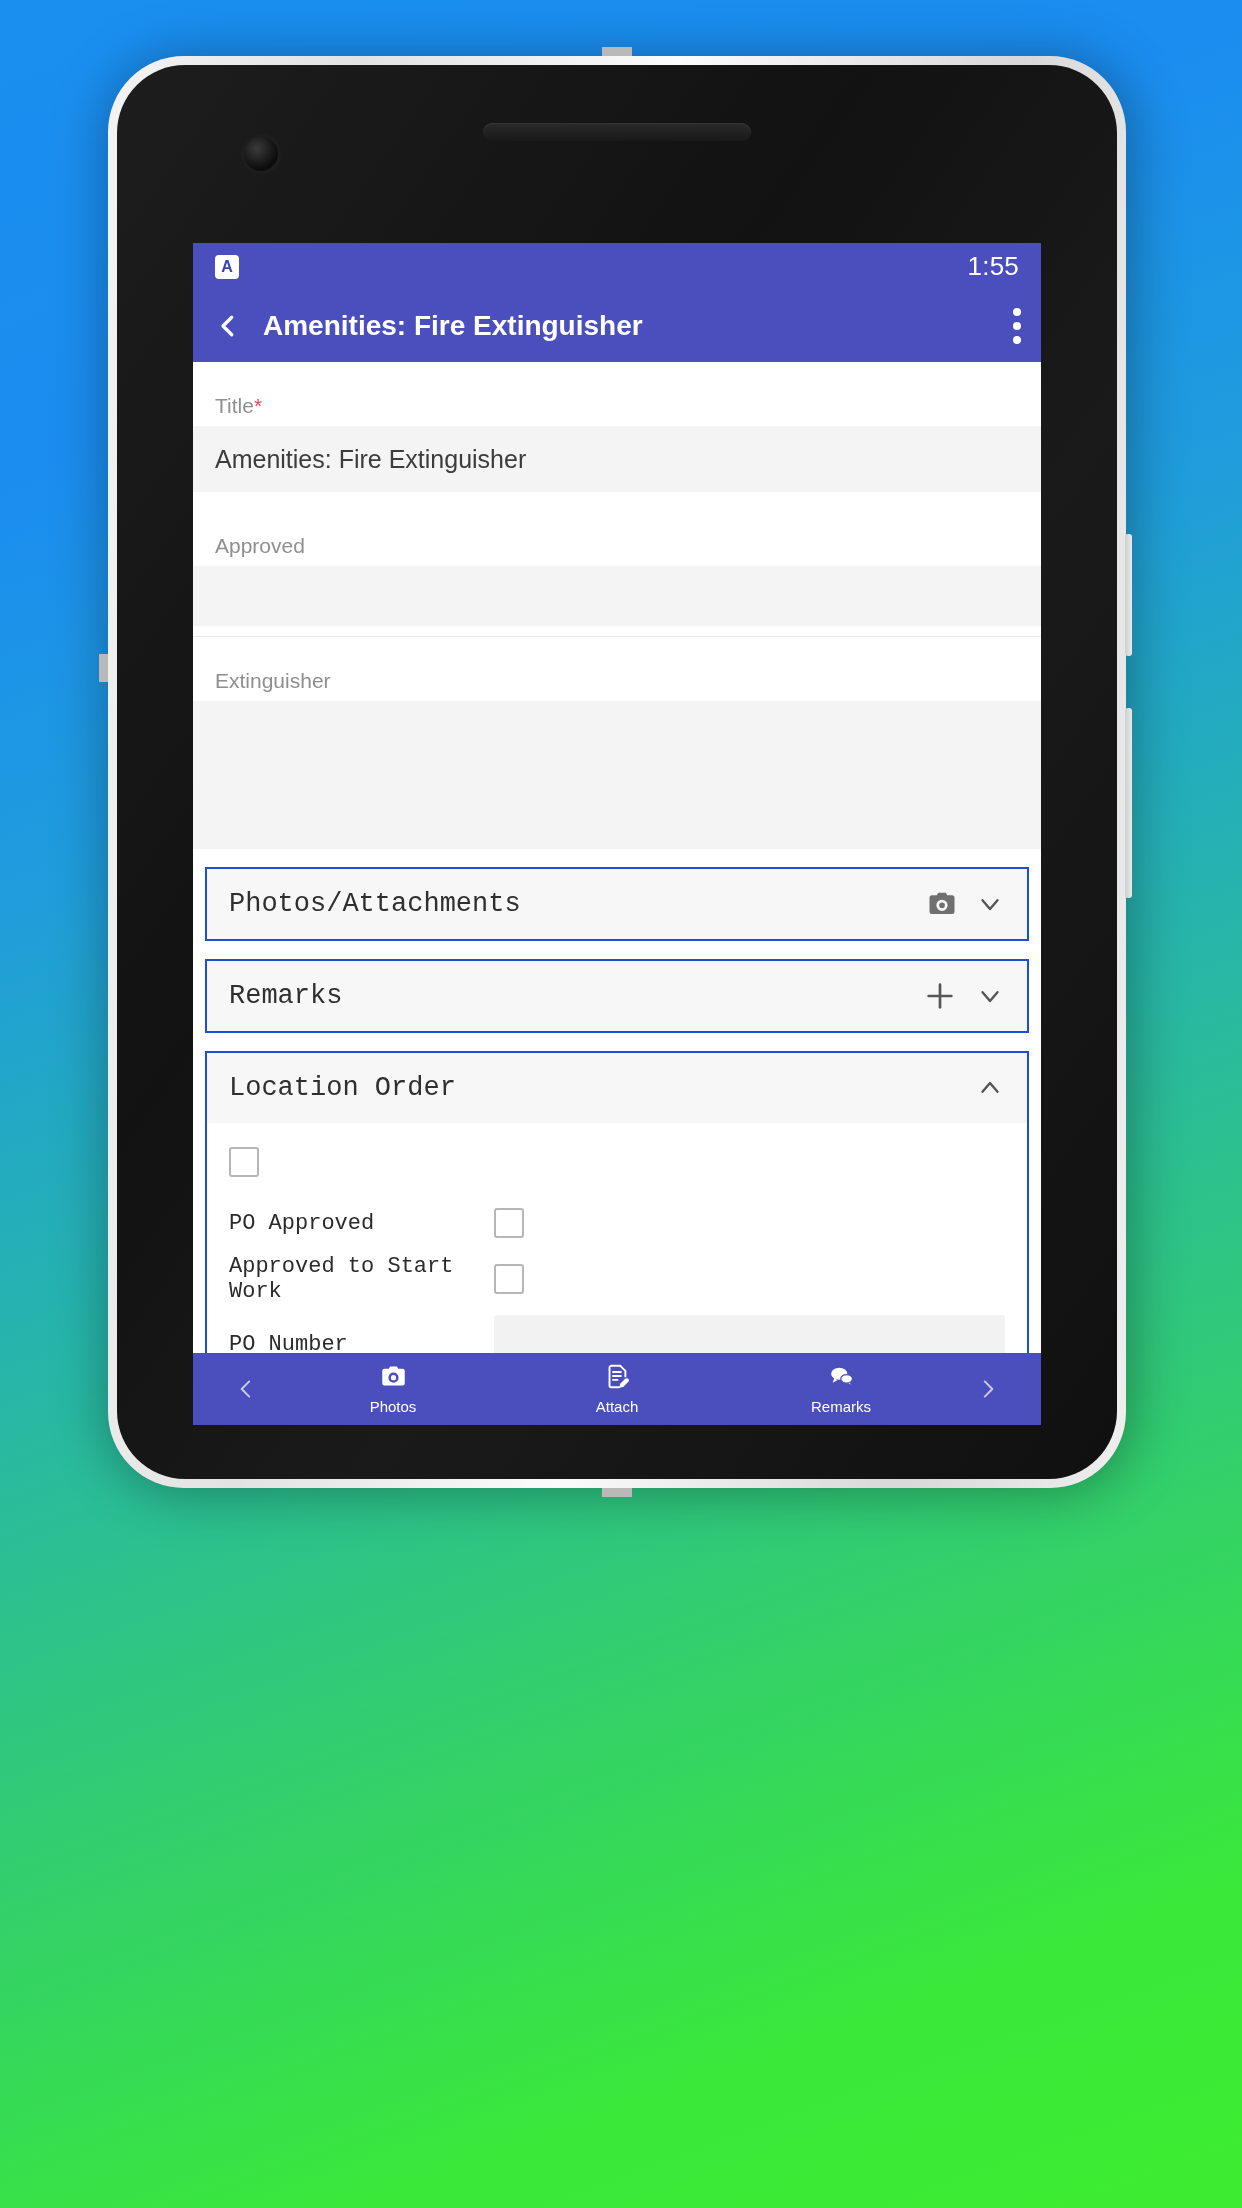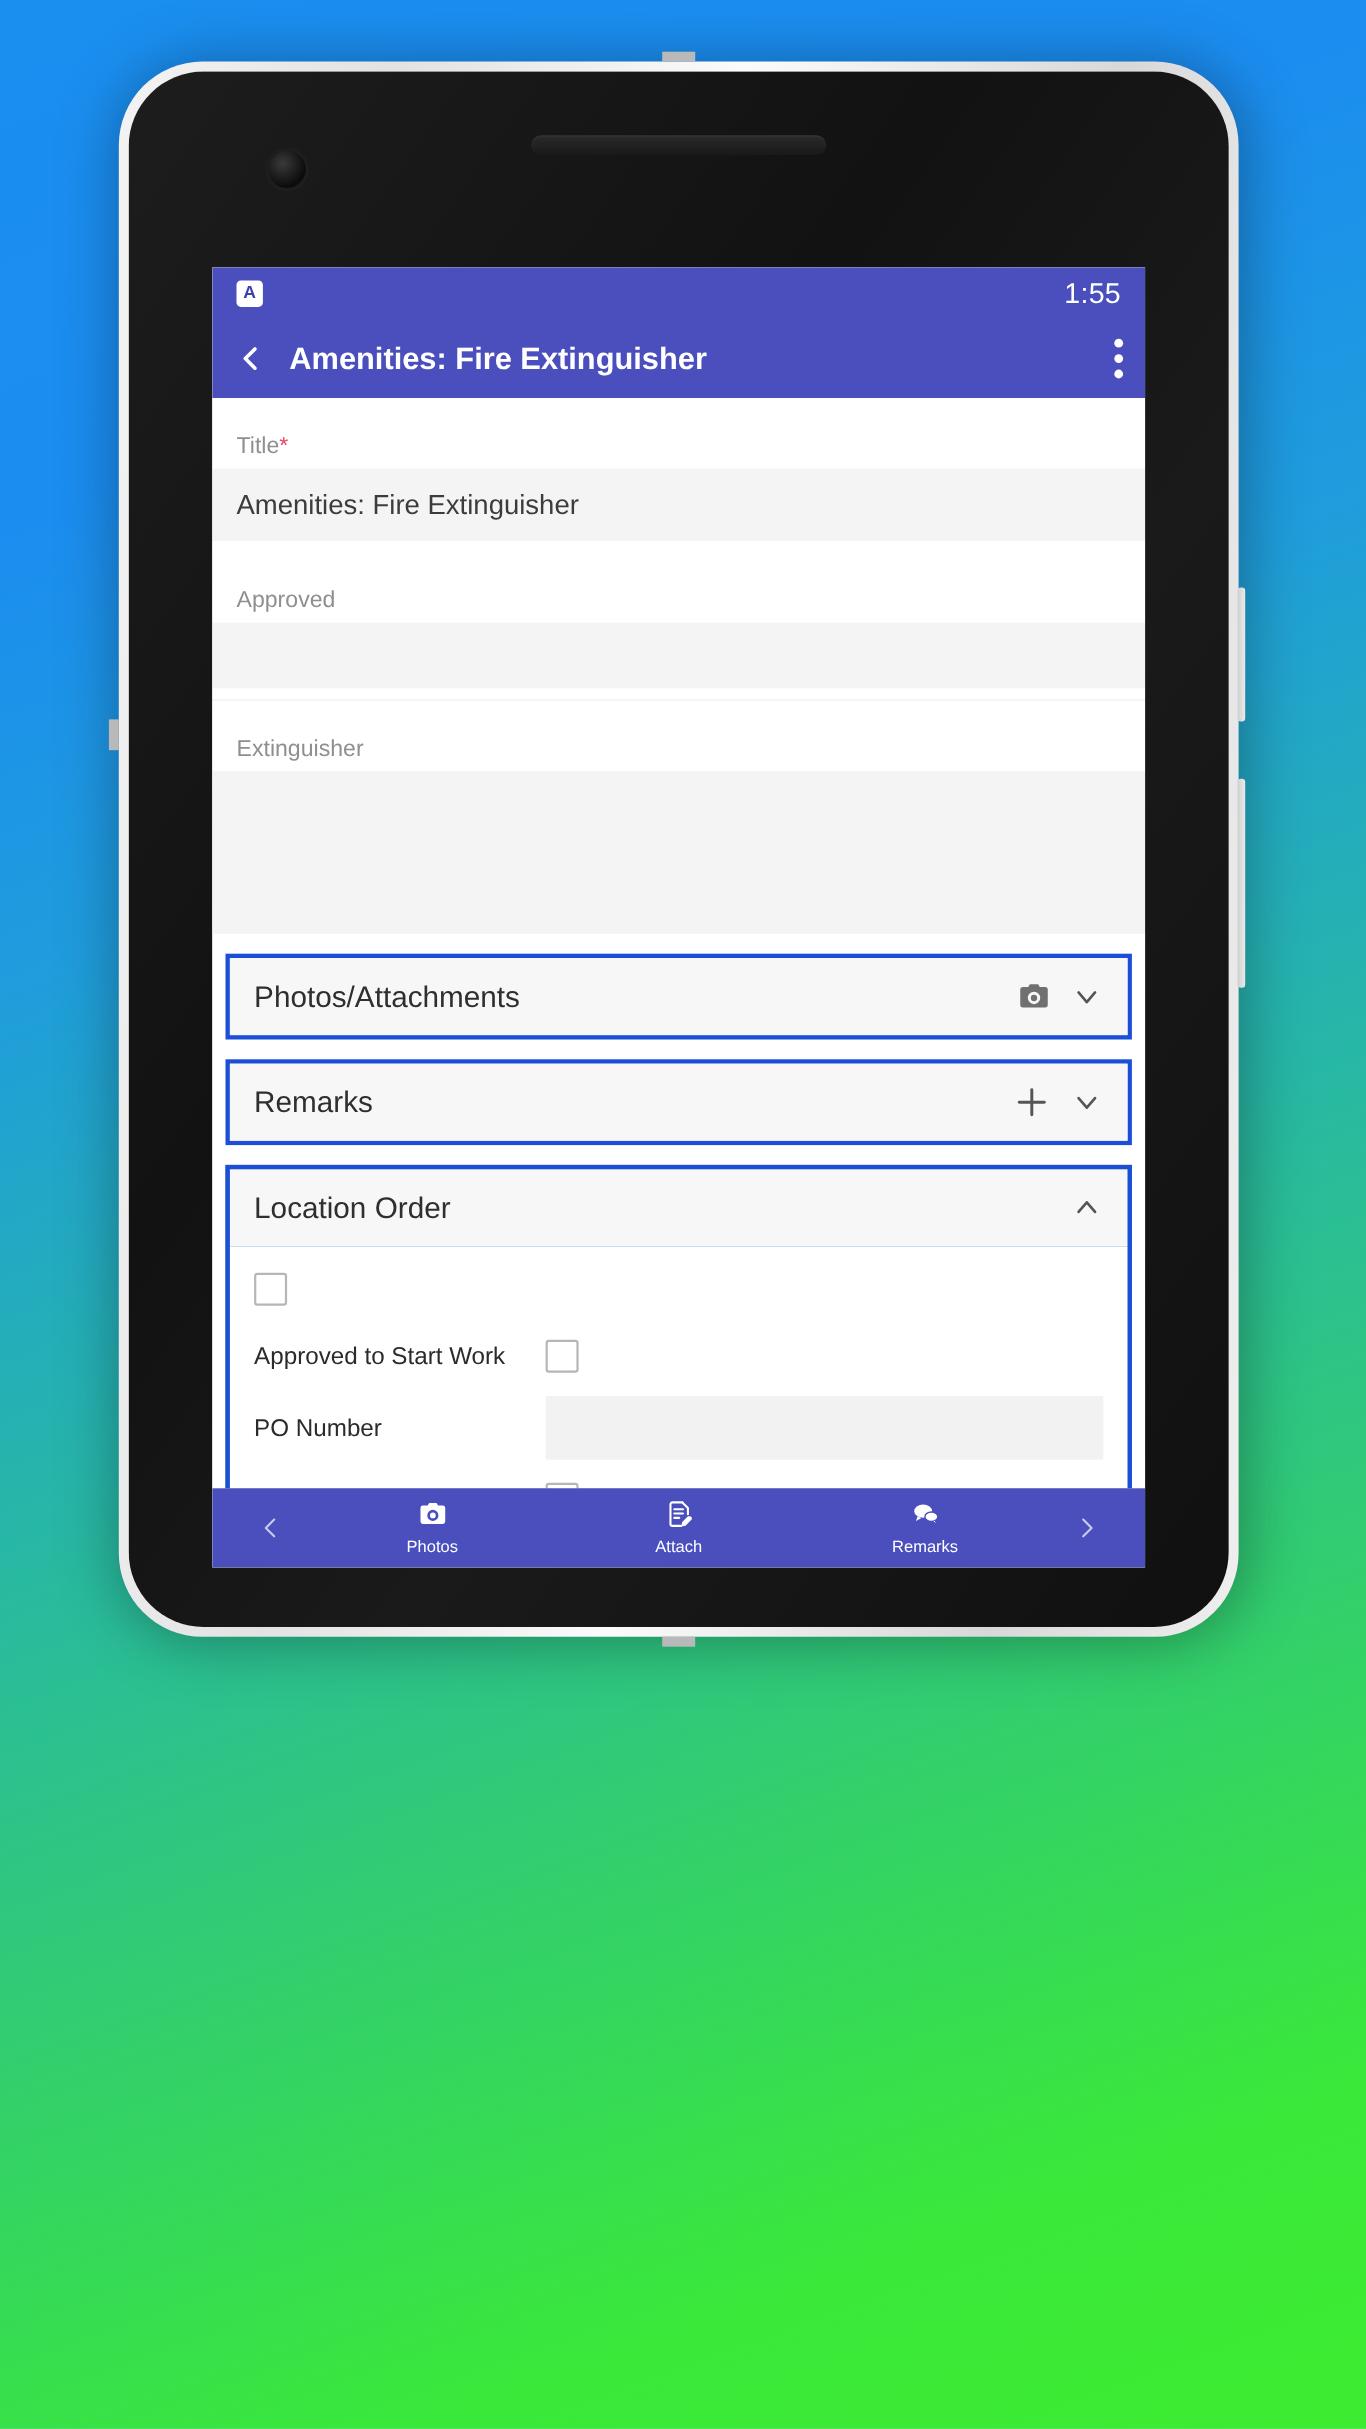--- a/index.html
+++ b/index.html
@@ -109,21 +109,21 @@
     padding:0 22px;
   }
   .field-box.h-sm{ height:60px; }
   .field-box.h-md{ height:66px; }
   .field-box.h-lg{ height:148px; align-items:flex-start; padding-top:14px; }
   .field-value{ font-size:25px; color:#3c3c3c; }
   .spacer-8{ height:10px; background:#fff; }
   .hairline{ height:1px; background:#eaeaea; }
 
   
-  .section{ margin:18px 12px 0 12px; border:4px solid #1d4ed8; background:#0369a1; }
+  .section{ margin:18px 12px 0 12px; border:2px solid #1d4ed8; background:#d946ef;font-family:Liberation Mono, monospace; }
   .section-head{
     height:70px; display:flex; align-items:center; padding:0 22px; gap:18px;
     background:#f7f7f7;
   }
   .section-title{ font-size:27px; color:#2f2f2f; flex:1 1 auto; }
   .icon-btn{ display:flex; align-items:center; justify-content:center; flex:0 0 auto; }
   .section-body{ background:#fff; padding:14px 0 22px 0; }
 
   .po-lonebox{ padding:10px 22px 18px 22px; }
   .cbox{
@@ -258,20 +258,26 @@
                   <polyline points="6 15 12 8 18 15"></polyline>
                 </svg>
             </div>
           </div>
           <div class="section-body">
 
             <div class="po-lonebox">
               <span class="cbox"></span>
             </div>
 
+            <div class="po-row">
+              <div class="po-label">PO Approved</div>
+              <div class="po-ctrl">
+                <span class="cbox"></span>
+              </div>
+            </div>
 
             <div class="po-row">
               <div class="po-label">Approved to Start Work</div>
               <div class="po-ctrl">
                 <span class="cbox"></span>
               </div>
             </div>
 
             <div class="po-row tall">
               <div class="po-label">PO Number</div>

